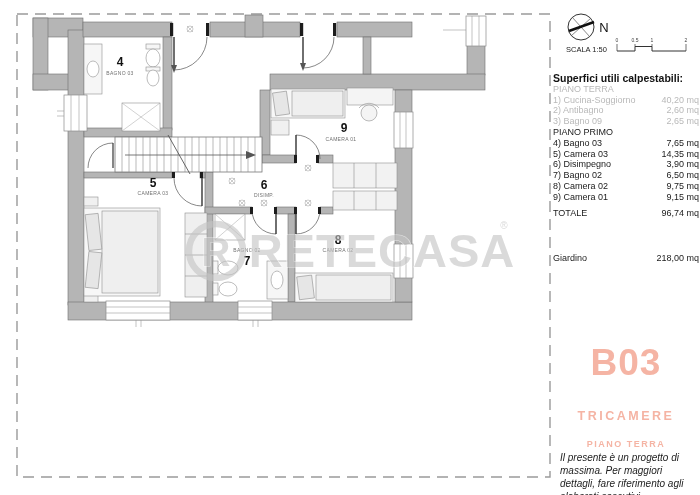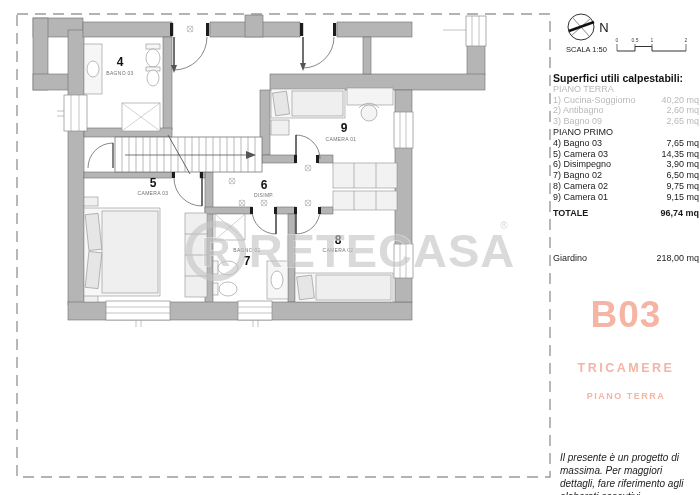--- a/index.html
+++ b/index.html
@@ -5,24 +5,24 @@
   html,body{margin:0;padding:0;background:#fff;}
   #page{position:relative;width:700px;height:495px;background:#fff;overflow:hidden;
         font-family:"Liberation Sans",sans-serif;color:#1a1a1a;}
   svg text{font-family:"Liberation Sans",sans-serif;}
   .legend{position:absolute;left:553px;top:73px;width:146px;font-size:9px;line-height:10.8px;}
   .legend-title{font-size:10.5px;font-weight:bold;color:#111;}
   .lrow{display:flex;justify-content:space-between;}
   .sec-muted{color:#b9b9b9;}
   .sec-dark{color:#1a1a1a;}
   .sec-head{font-weight:normal;}
-  .total-row{display:flex;justify-content:space-between;font-weight:bold;margin-top:5px;gap:12px;}
+  .total-row{display:flex;justify-content:space-between;font-weight:normal;margin-top:5px;gap:12px;}
   .garden-row{display:flex;justify-content:space-between;margin-top:35px;color:#1a1a1a;}
   .unit{position:absolute;left:553px;top:296px;width:146px;text-align:center;}
-  .unit-code{font-size:37px;font-weight:800;letter-spacing:1px;line-height:1;}
+  .unit-code{font-size:37px;font-weight:800;letter-spacing:1px;line-height:1;margin-top:48px;}
   .unit-type{margin-top:28px;font-size:12.5px;font-weight:700;letter-spacing:2.5px;}
   .unit-floor{margin-top:16px;font-size:9px;font-weight:700;letter-spacing:1.5px;}
   .disclaimer{position:absolute;left:560px;top:451px;width:138px;font-size:10px;
               font-style:italic;line-height:1.3;color:#222;}
 </style>
 </head>
 <body>
 
 <div id="page">
 

